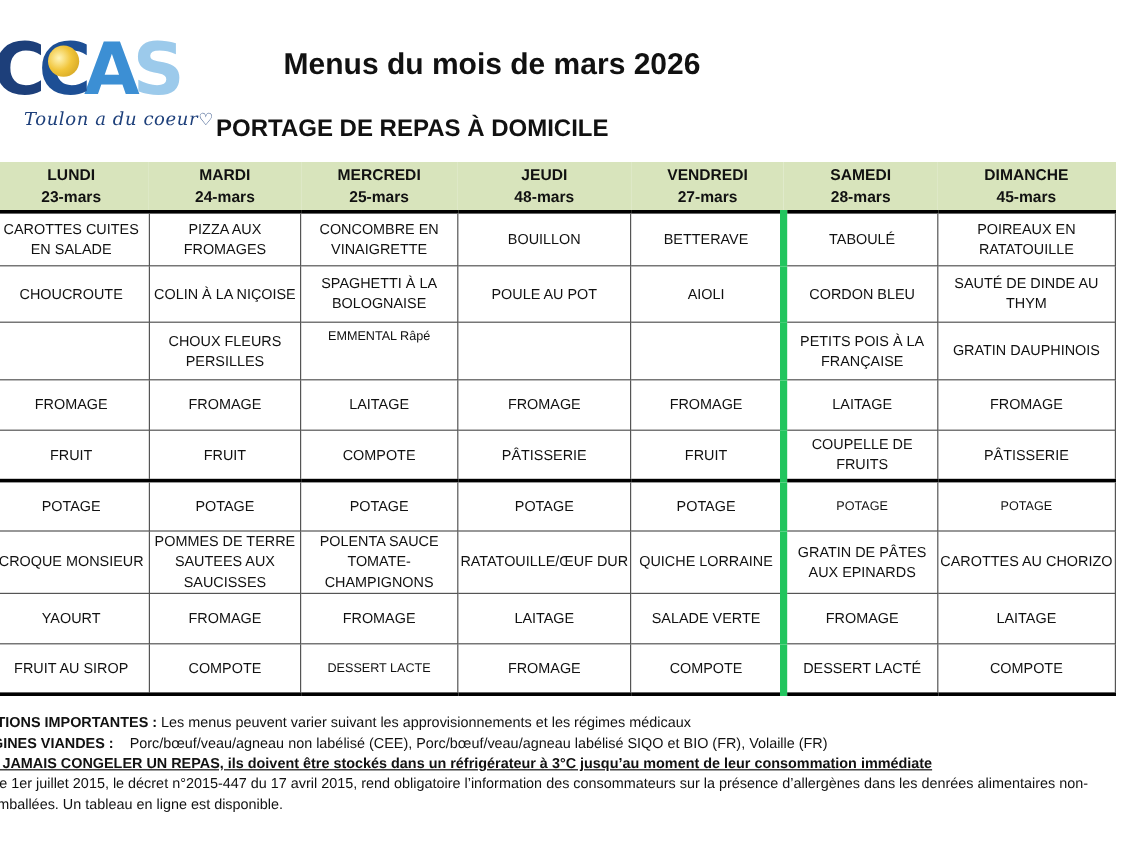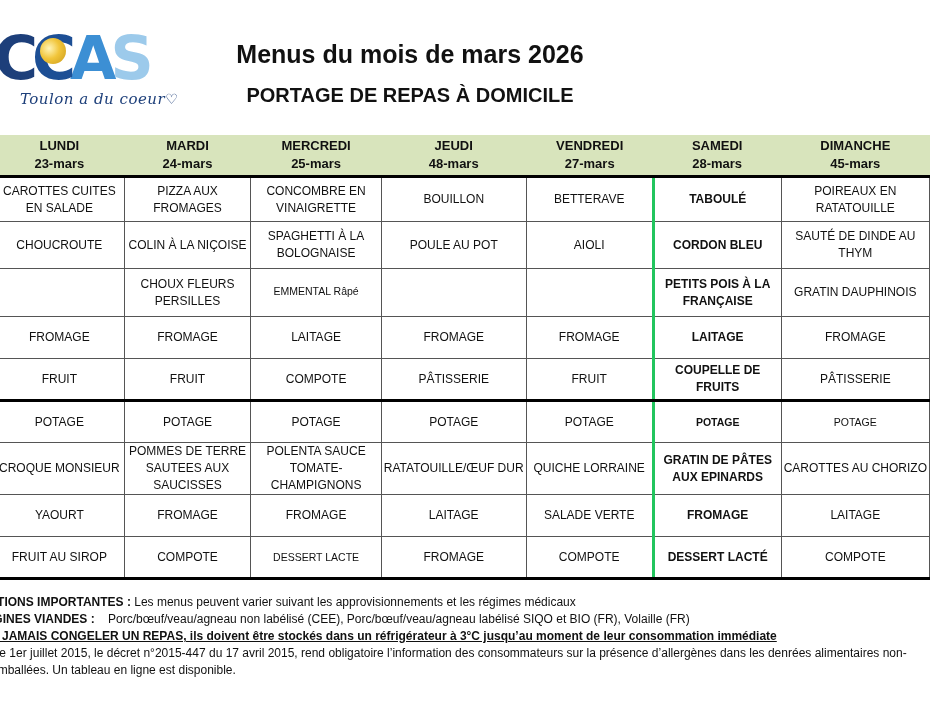--- a/index.html
+++ b/index.html
@@ -7,29 +7,29 @@
   .logo { position:absolute; left:0; top:28px; width:165px; height:90px; }
   .logo-letters { position:absolute; left:-6px; top:0; height:60px; display:flex; align-items:center; font-weight:bold; font-size:60px; letter-spacing:-6px; line-height:60px; font-family:"DejaVu Sans", sans-serif; }
   .logo-c1 { color:#1d3f7a; }
   .logo-c2 { color:#1d4f95; position:relative; }
   .logo-a { color:#3c8fd4; }
   .logo-s { color:#9ccaeb; }
   .logo-ball { position:absolute; left:40px; top:10px; width:26px; height:26px; border-radius:50%; background:radial-gradient(circle at 35% 40%, #fff5b8 0%, #f1c53a 45%, #c99a1a 100%); }
   .logo-tag { position:absolute; left:4px; top:62px; font-family:"DejaVu Serif", serif; font-style:italic; font-size:15px; color:#1d3f7a; letter-spacing:0.5px; white-space:nowrap;margin-left:16px; }
   .logo-heart { color:#1d3f7a; font-size:14px; }
   .title { position:absolute; left:180px; width:460px; text-align:center; top:40px; font-size:25px; font-weight:bold; }
-  .subtitle { position:absolute; left:180px; width:460px; text-align:center; top:84px; font-size:20px; font-weight:bold; }
+  .subtitle { position:absolute; left:180px; width:460px; text-align:left; top:96px; font-size:20px; font-weight:bold; }
   .menu-table { position:absolute; left:-6px; top:135px; border-collapse:collapse; table-layout:fixed; }
   .menu-table th { background:#d8e4bc; font-weight:bold; font-size:13px; height:40px; padding:0; line-height:18px; text-align:center; border-bottom:3px solid #000; }
   .menu-table td { border:1px solid #555; font-size:12px; text-align:center; vertical-align:middle; padding:0 2px; line-height:17px; overflow:hidden; white-space:normal; }
   .menu-table td.small { font-size:10.5px; }
-  .menu-table td.top { vertical-align:top; padding-top:14px; font-size:10.5px; }
+  .menu-table td.top { vertical-align:top; padding-top:3px; font-size:10.5px; }
   .menu-table tr.sep td { border-bottom:3px solid #000; }
   .menu-table tr.last td { border-bottom:3px solid #000; }
-  .menu-table td.wk { border-left:3px solid #22c55e;font-weight:bold; }
+  .menu-table td.wk { border-left:6px solid #22c55e; }
   .menu-table th.wk { }
   .info { position:absolute; left:-6px; top:594px; font-size:12px; line-height:17px; white-space:nowrap; }
   .info .b { font-weight:bold; }
   .info .u { font-weight:bold; text-decoration:underline; }
 </style>
 </head>
 <body>
 
 <div class="logo">
   <div class="logo-letters">

